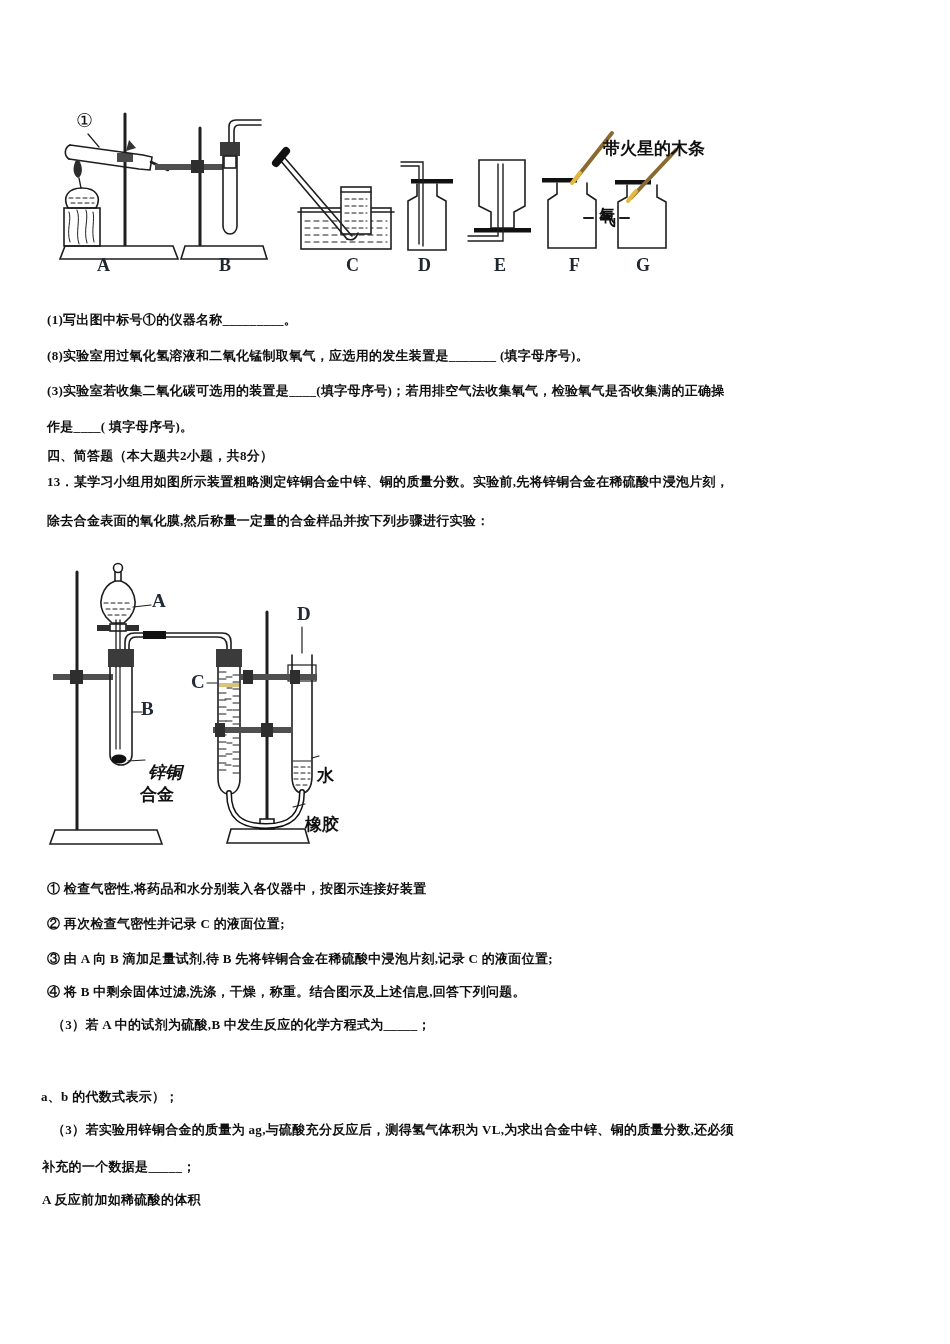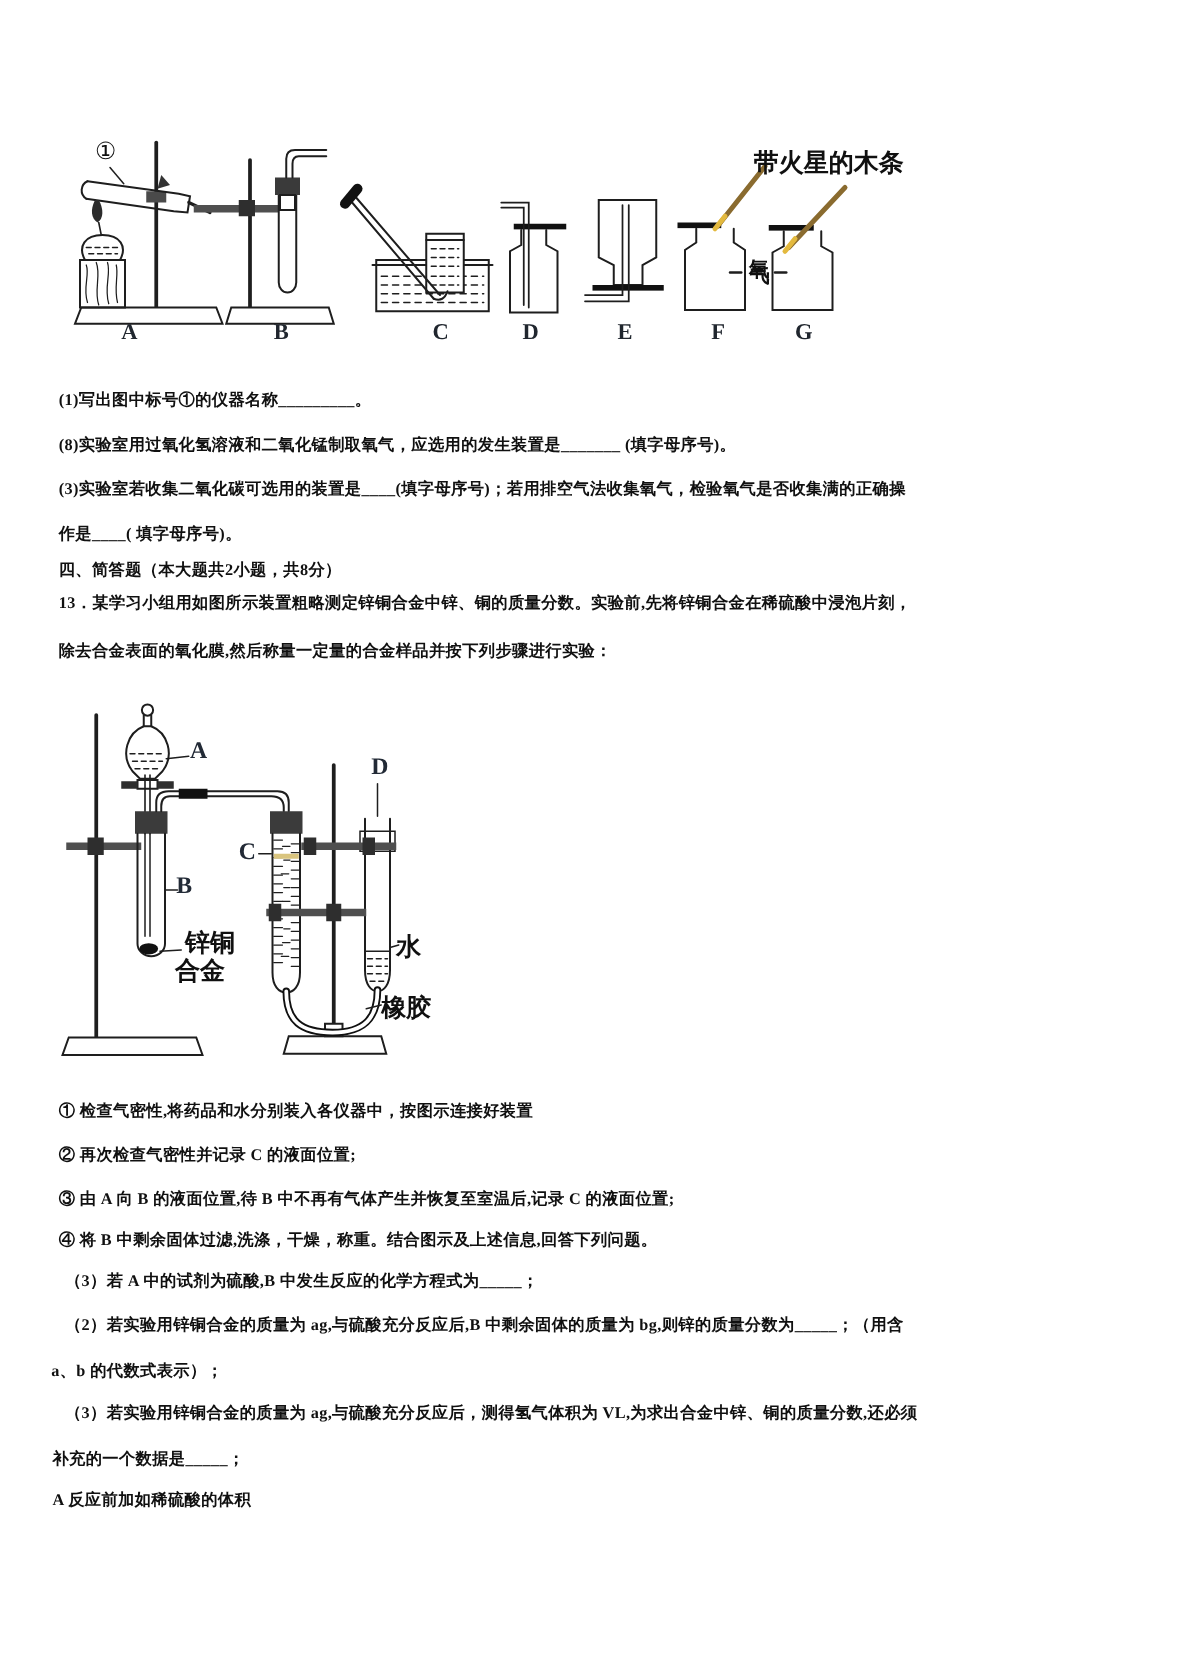--- a/index.html
+++ b/index.html
@@ -16,21 +16,21 @@
   .fig{position:absolute;}
   .dev-letter{
     position:absolute;font-size:18px;font-weight:700;color:#20262e;
     font-family:"Liberation Serif",serif;
   }
   .fig2-letter{
     position:absolute;font-size:19px;font-weight:700;color:#222a36;
     font-family:"Liberation Serif",serif;
   }
   .cn-label{
-    position:absolute;font-size:20px;font-weight:700;color:#101010;white-space:nowrap;
+    position:absolute;font-size:17px;font-weight:700;color:#101010;white-space:nowrap;margin-top:20px;
   }
   .marker-1{position:absolute;font-size:19px;font-weight:400;color:#101010;}
   .gas-vert{
     position:absolute;writing-mode:vertical-rl;letter-spacing:4px;
     font-size:16.5px;font-weight:700;color:#101010;
   }
   svg{display:block;}
 </style>
 </head>
 <body>
@@ -209,30 +209,29 @@
           <line x1="248" y1="250" x2="260" y2="247" stroke-width="1.2"></line>
         </g>
       </g>
     </svg>
   </div>
 
   <span class="fig2-letter" style="left:152px;top:590px;">A</span>
   <span class="fig2-letter" style="left:297px;top:603px;">D</span>
   <span class="fig2-letter" style="left:191px;top:671px;">C</span>
   <span class="fig2-letter" style="left:141px;top:698px;">B</span>
-  <div class="cn-label" style="left:148px;top:741px;">锌铜</div>
+  <div class="cn-label" style="left:148px;top:741px;font-style:italic;">锌铜</div>
   <div class="cn-label" style="left:140px;top:763px;">合金</div>
   <div class="cn-label" style="left:317px;top:744px;">水</div>
   <div class="cn-label" style="left:305px;top:793px;">橡胶</div>
 
   <div class="ln" style="top:880px;">① 检查气密性,将药品和水分别装入各仪器中，按图示连接好装置</div>
   <div class="ln" style="top:915px;">② 再次检查气密性并记录 C 的液面位置;</div>
-  <div class="ln" style="top:950px;">③ 由 A 向 B 的液面位置,待 B 中不再有气体产生并恢复至室温后,记录 C 的液面位置;</div>
+  <div class="ln" style="top:950px;">③ 由 A 向 B 滴加足量试剂,待 B 先将锌铜合金在稀硫酸中浸泡片刻,记录 C 的液面位置;</div>
   <div class="ln" style="top:983px;">④ 将 B 中剩余固体过滤,洗涤，干燥，称重。结合图示及上述信息,回答下列问题。</div>
 
   <div class="ln" style="top:1016px;left:52px;">（3）若 A 中的试剂为硫酸,B 中发生反应的化学方程式为_____；</div>
-  <div class="ln" style="top:1051px;left:52px;">（2）若实验用锌铜合金的质量为 ag,与硫酸充分反应后,B 中剩余固体的质量为 bg,则锌的质量分数为_____；（用含</div>
   <div class="ln" style="top:1088px;left:41px;">a、b 的代数式表示）；</div>
   <div class="ln" style="top:1121px;left:52px;">（3）若实验用锌铜合金的质量为 ag,与硫酸充分反应后，测得氢气体积为 VL,为求出合金中锌、铜的质量分数,还必须</div>
   <div class="ln" style="top:1158px;left:42px;text-align:right;">补充的一个数据是_____；</div>
   <div class="ln" style="top:1191px;left:42px;">A 反应前加如稀硫酸的体积</div>
 
 </div>
 
 </body></html>

